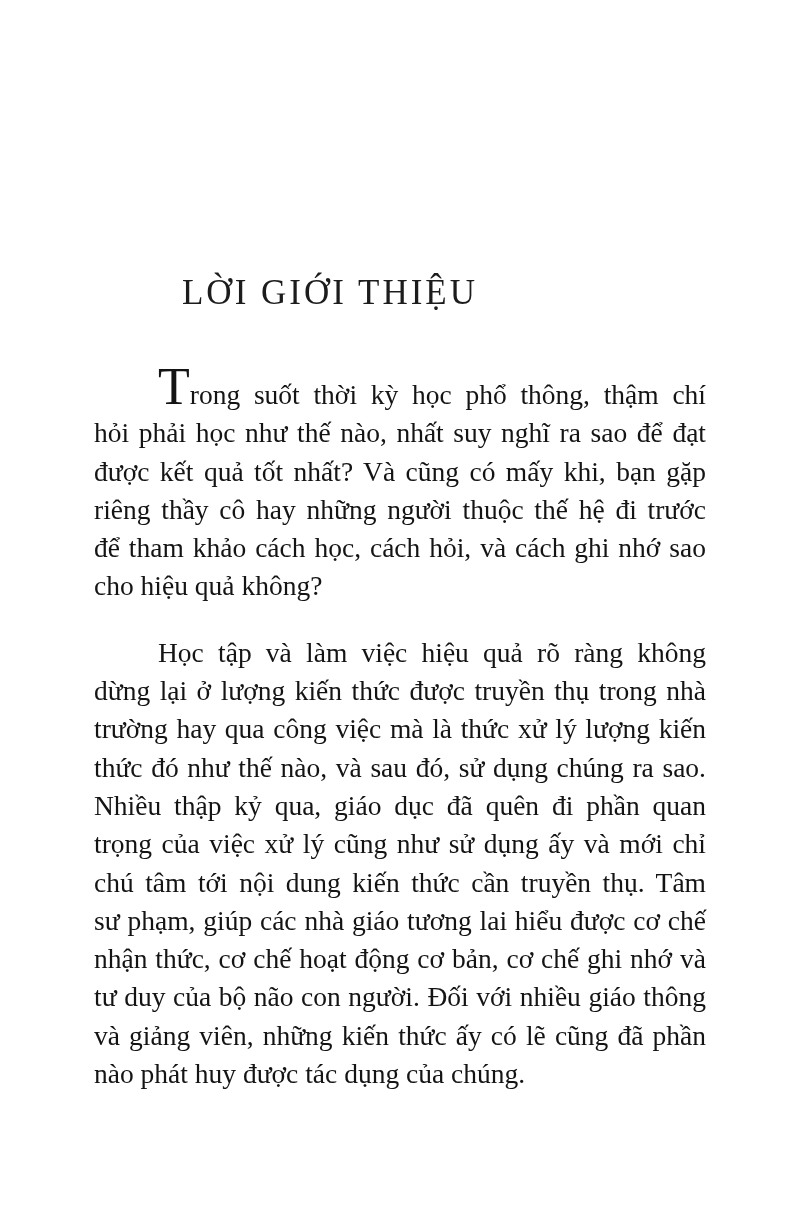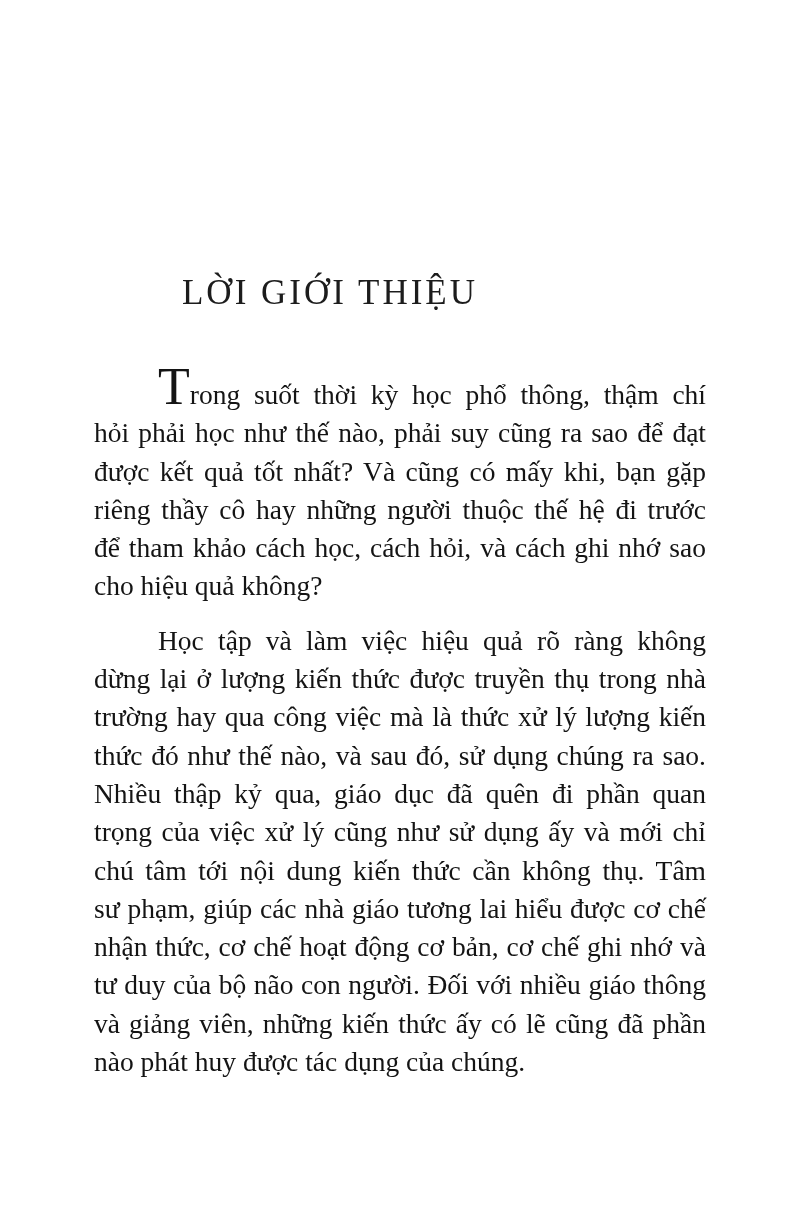--- a/index.html
+++ b/index.html
@@ -31,21 +31,21 @@
   .body-text {
     position: absolute;
     top: 376px;
     left: 94px;
     width: 612px;
     font-size: 27.5px;
     line-height: 38.3px;
     color: #141414;
   }
   .para + .para {
-    margin-top: 16px;
+    margin-top: 28px;
   }
   .line {
     text-align: justify;
     text-align-last: justify;
     height: 38.3px;
     overflow: visible;
   }
   .line.indent {
     padding-left: 64px;
   }
@@ -60,34 +60,34 @@
 </style>
 </head>
 <body>
 
 <div class="page">
   <h1 class="chapter-title">LỜI GIỚI THIỆU</h1>
 
   <div class="body-text">
       <div class="para">
         <div class="line indent"><span class="initial">T</span>rong suốt thời kỳ học phổ thông, thậm chí</div>
-        <div class="line">hỏi phải học như thế nào, phải suy cũng ra sao để đạt</div>
+        <div class="line">hỏi phải học như thế nào, nhất suy nghĩ ra sao để đạt</div>
         <div class="line">được kết quả tốt nhất? Và cũng có mấy khi, bạn gặp</div>
         <div class="line">riêng thầy cô hay những người thuộc thế hệ đi trước</div>
         <div class="line">để tham khảo cách học, cách hỏi, và cách ghi nhớ sao</div>
         <div class="line last">cho hiệu quả không?</div>
       </div>
       <div class="para">
         <div class="line indent">Học tập và làm việc hiệu quả rõ ràng không</div>
         <div class="line">dừng lại ở lượng kiến thức được truyền thụ trong nhà</div>
         <div class="line">trường hay qua công việc mà là thức xử lý lượng kiến</div>
         <div class="line">thức đó như thế nào, và sau đó, sử dụng chúng ra sao.</div>
         <div class="line">Nhiều thập kỷ qua, giáo dục đã quên đi phần quan</div>
         <div class="line">trọng của việc xử lý cũng như sử dụng ấy và mới chỉ</div>
-        <div class="line">chú tâm tới nội dung kiến thức cần không thụ. Tâm</div>
+        <div class="line">chú tâm tới nội dung kiến thức cần truyền thụ. Tâm</div>
         <div class="line">sư phạm, giúp các nhà giáo tương lai hiểu được cơ chế</div>
         <div class="line">nhận thức, cơ chế hoạt động cơ bản, cơ chế ghi nhớ và</div>
         <div class="line">tư duy của bộ não con người. Đối với nhiều giáo thông</div>
         <div class="line">và giảng viên, những kiến thức ấy có lẽ cũng đã phần</div>
         <div class="line last">nào phát huy được tác dụng của chúng.</div>
       </div>
     </div>
 </div>
 
 </body></html>

